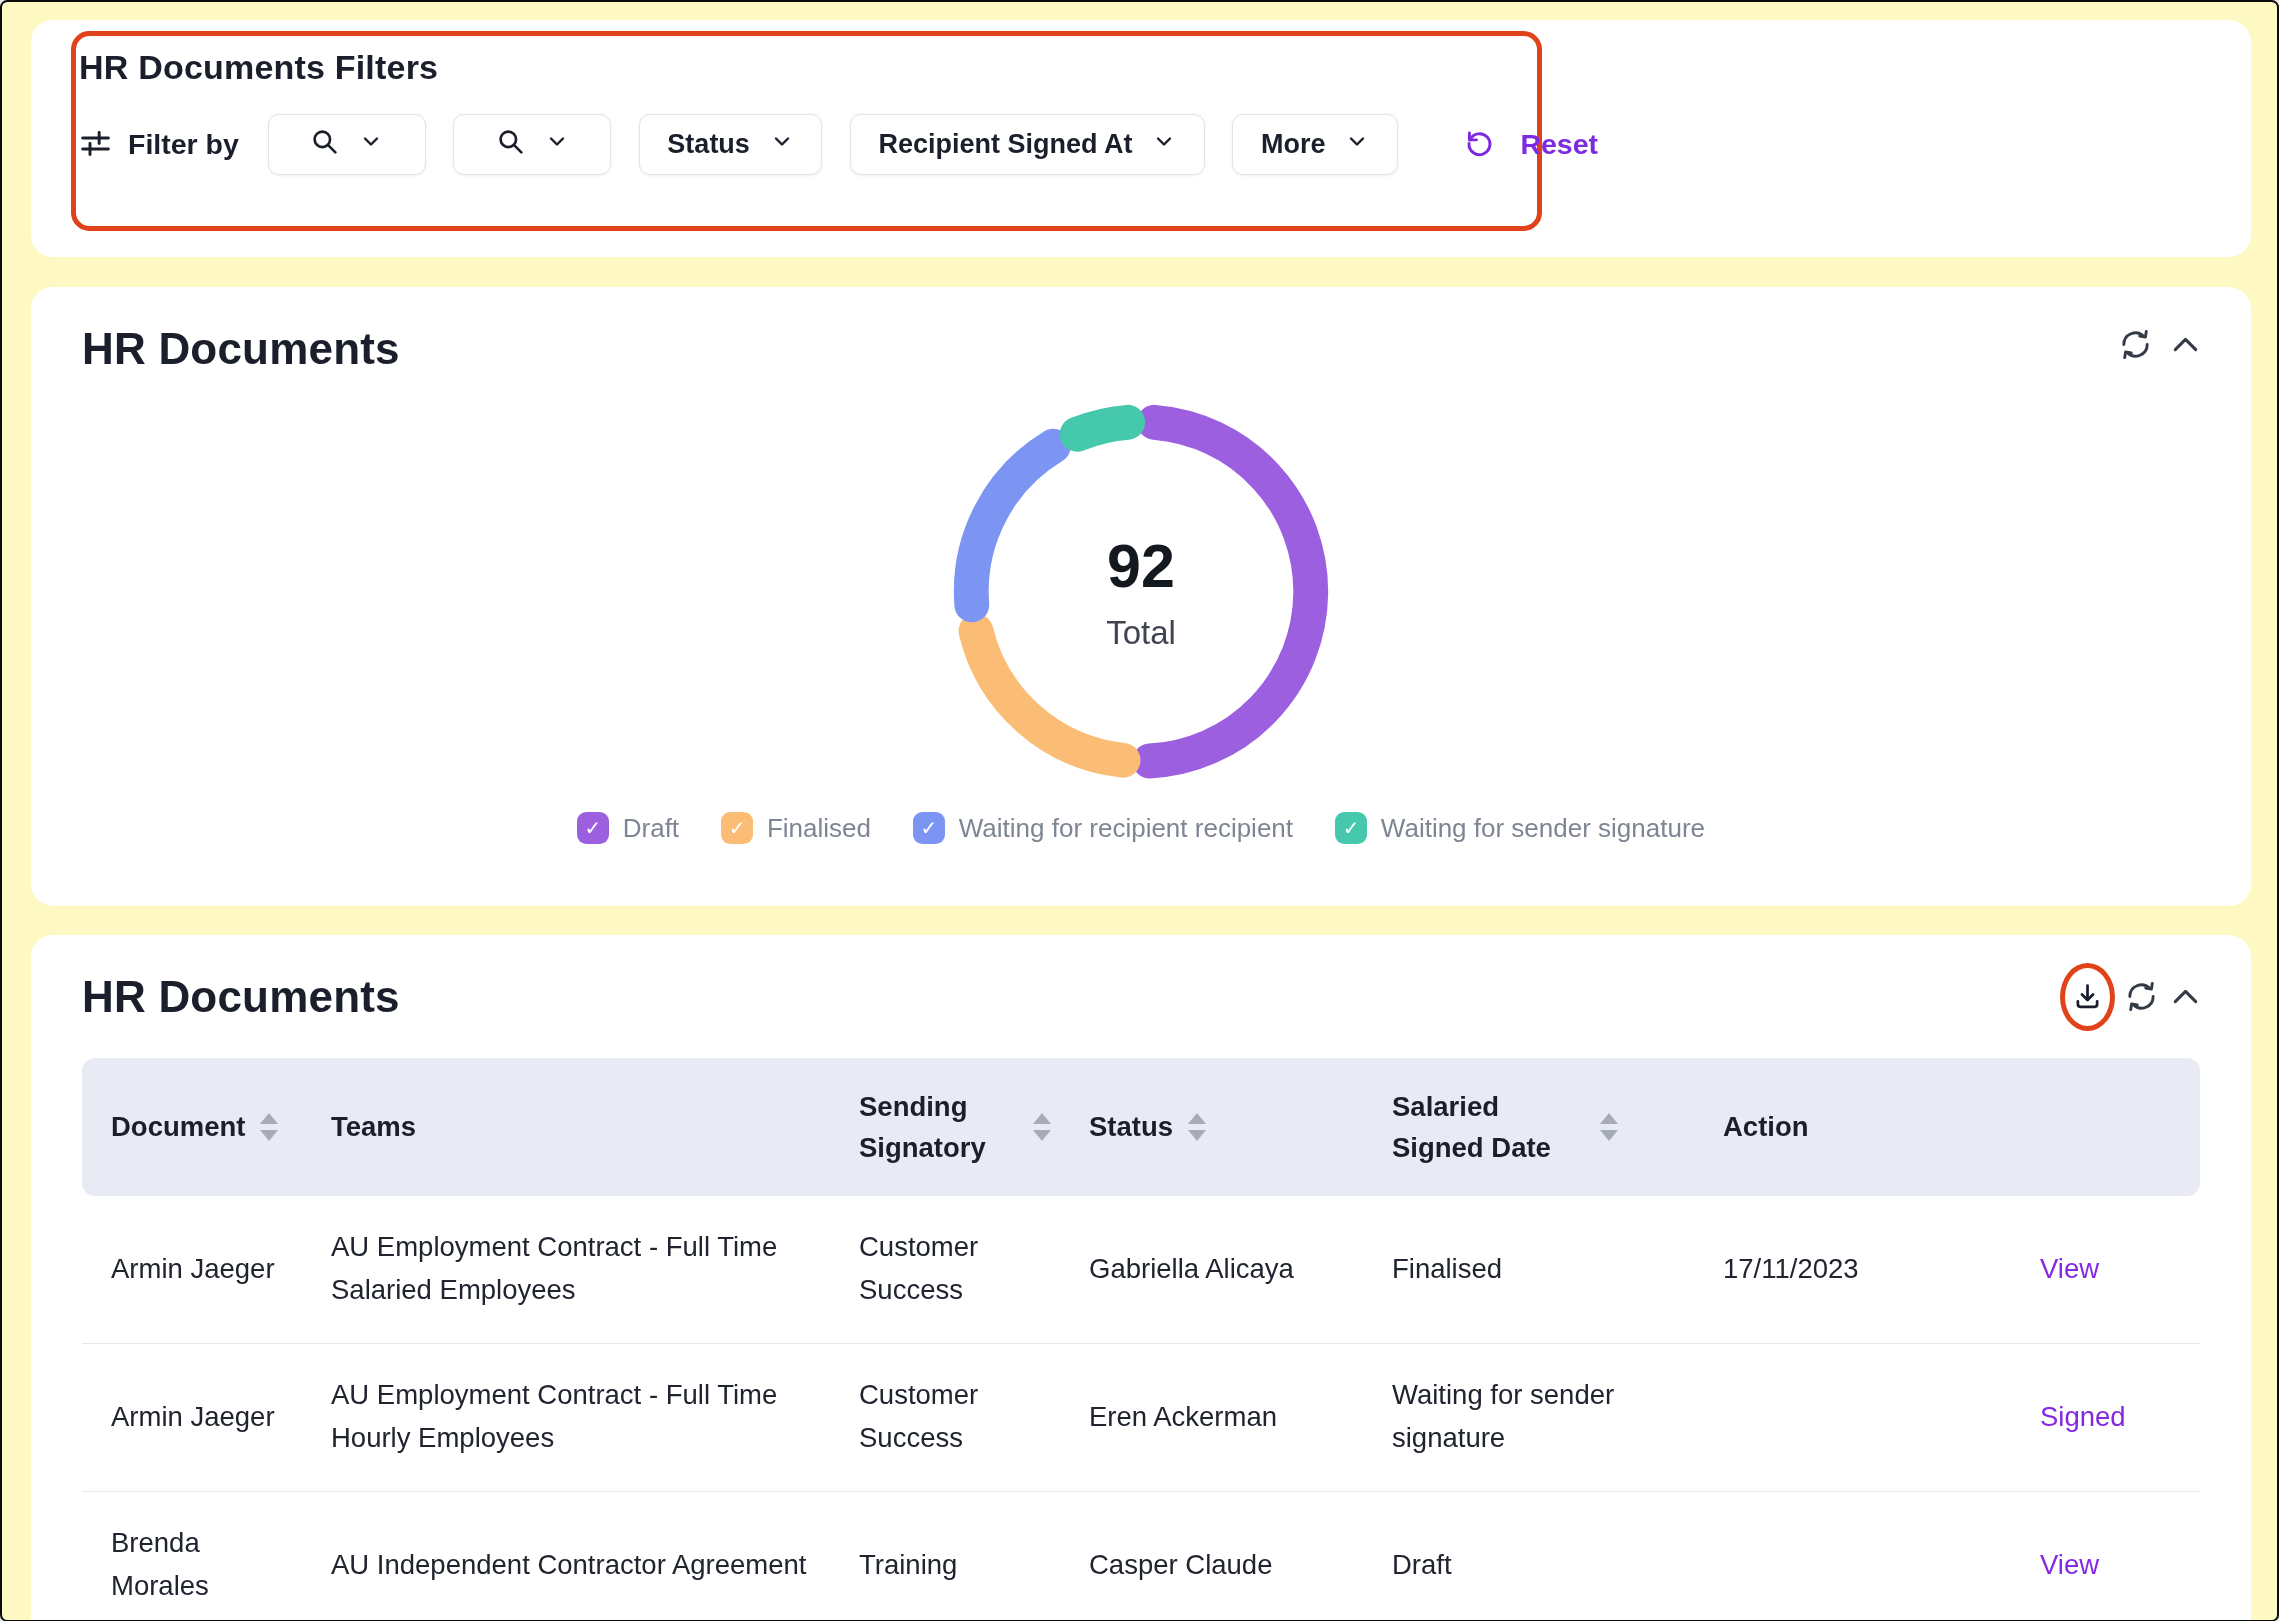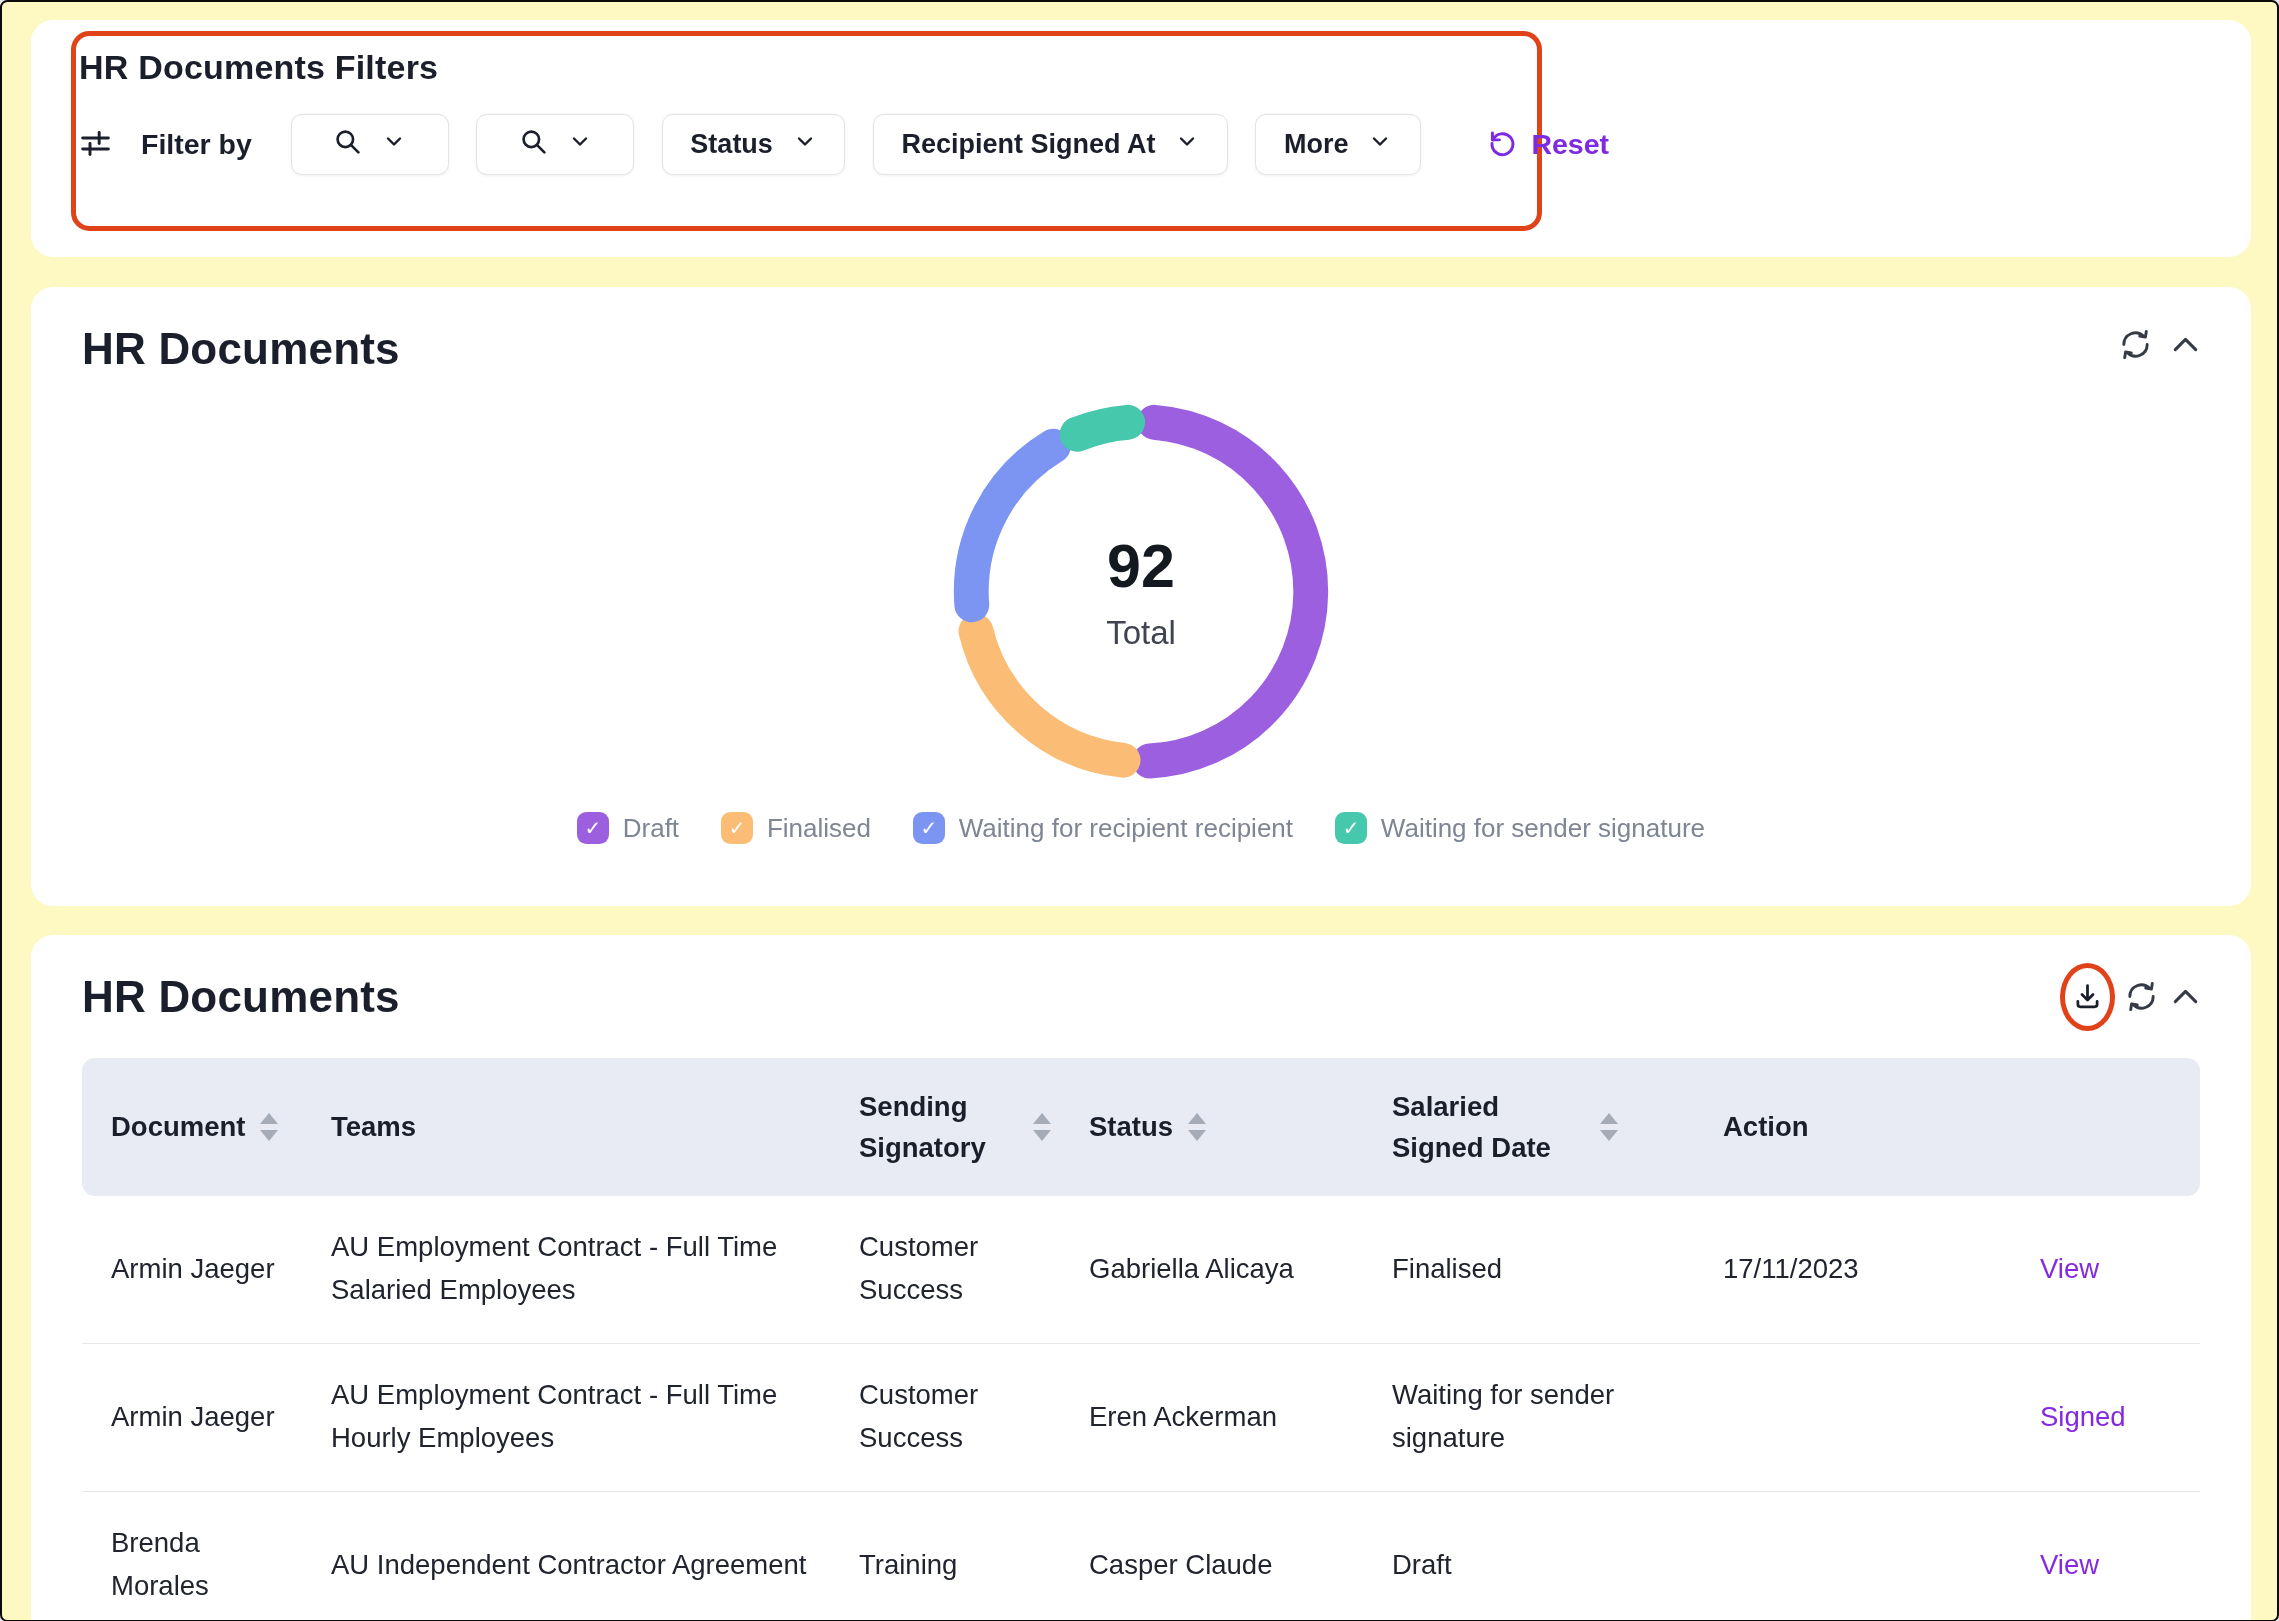--- a/index.html
+++ b/index.html
@@ -15,30 +15,30 @@
     background:#ffffff; border-radius:22px;
   }
   
   .card-filters { top:18.4px; height:237px; }
   .annotation-box {
     position:absolute; left:40px; top:11px; width:1471px; height:200px;
     border:5.5px solid #e0431a; border-radius:18.4px;
   }
   .filters-title { position:absolute; left:48px; top:27.5px; font-size:34px; font-weight:bold; letter-spacing:0.2px; }
   .filters-row { position:absolute; left:48px; top:94px; display:flex; align-items:center; }
-  .filterby { display:flex; align-items:center; gap:29px; margin-right:39px; }
+  .filterby { display:flex; align-items:center; gap:16px; margin-right:29px; }
   .filterby-label { font-size:28.5px; font-weight:bold; }
   .fbtn {
     height:61px; background:#fff; border:1.8px solid #e3e3e8; border-radius:11px;
     display:flex; align-items:center; justify-content:center; gap:20px;
     padding:0 27.5px; margin-right:27.5px; cursor:pointer;
     box-shadow:0 0.9px 2.8px rgba(20,20,40,.06); font-size:27px; font-weight:bold; color:#1a1f2b;
   }
   .fbtn.iconbtn { width:158px; padding:0; }
-  .reset-btn { display:flex; align-items:center; gap:13px; margin-left:39px; cursor:pointer; }
+  .reset-btn { display:flex; align-items:center; gap:25px; margin-left:39px; cursor:pointer; }
   .reset-label { font-size:28.5px; font-weight:bold; color:#7d2be2; }
   
   .card-chart { top:285px; height:619px; }
   .card-title { position:absolute; left:51px; top:37px; font-size:44px; font-weight:bold; letter-spacing:0.2px; }
   .card-icons { position:absolute; right:48px; top:40px; display:flex; align-items:center; gap:14.7px; color:#353b46; }
   .icon-btn { display:flex; align-items:center; justify-content:center; cursor:pointer; background:none; border:none; color:#353b46; }
   .donut-wrap { position:absolute; left:50%; top:99px; transform:translateX(-50%); width:411px; height:411px; }
   .donut-center {
     position:absolute; left:0; top:0; width:100%; height:100%;
     display:flex; flex-direction:column; align-items:center; justify-content:center; gap:13px;

